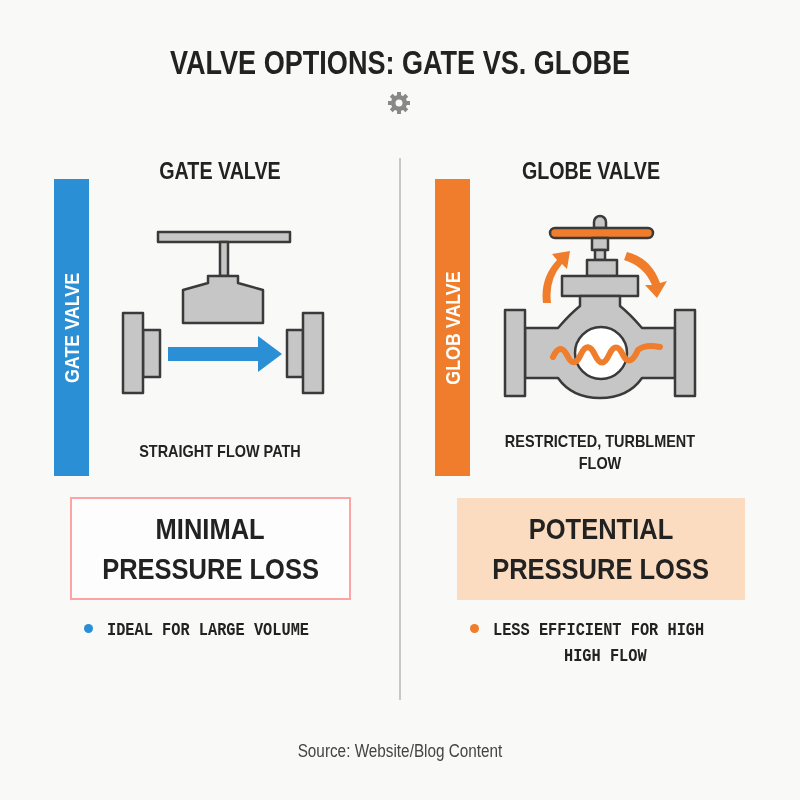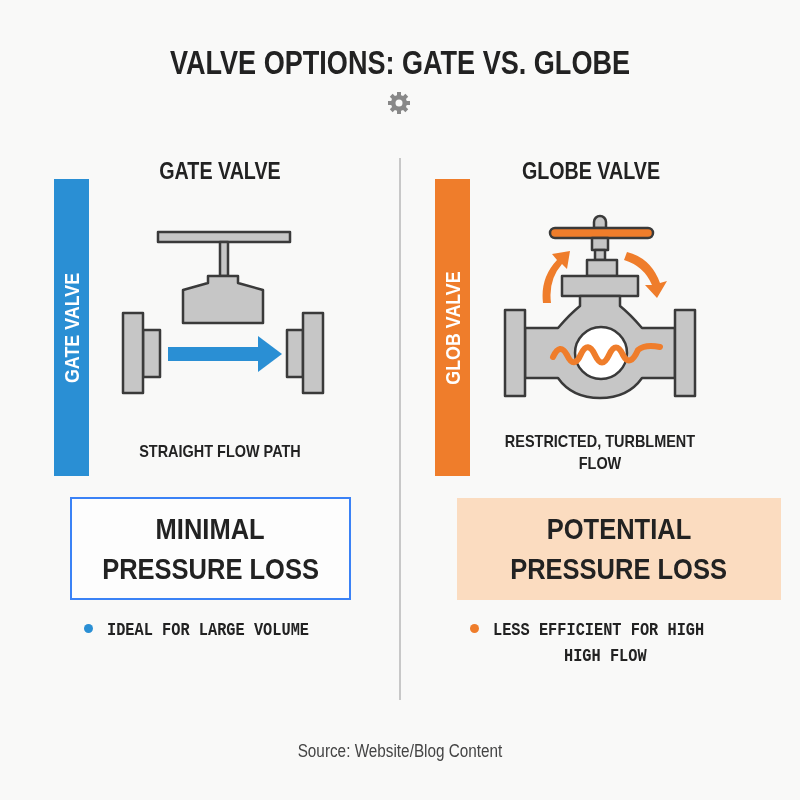--- a/index.html
+++ b/index.html
@@ -100,21 +100,21 @@
   </g>
 
   <g fill="#2a8fd4">
     <rect x="168" y="347" width="94" height="14"></rect>
     <path d="M258 336 L282 354 L258 372 Z"></path>
   </g>
 </svg>
 
 <div class="abs caption" style="left:90px; top:441px;">STRAIGHT FLOW PATH</div>
 
-<div class="abs box" style="left:70px; top:497px; width:281px; height:103px; border:2px solid #3b82f6; background:#fdfdfd;">
+<div class="abs box" style="left:70px; top:497px; width:281px; height:103px; border:2px solid #fca5a5; background:#fdfdfd;">
   <span>MINIMAL</span>
   <span>PRESSURE LOSS</span>
 </div>
 
 <div class="abs bullet-row" style="left:84px; top:617px;font-family:Liberation Mono, monospace;">
   <div class="dot" style="background:#2a8fd4;"></div>
   <div class="bullet-text">IDEAL FOR LARGE VOLUME</div>
 </div>
 
 <div class="abs col-title" style="left:441px;">GLOBE VALVE</div>
@@ -151,21 +151,21 @@
     <path d="M543 303 Q540 278 557 260 L552 254 L570 251 L567 269 L562 264 Q548 280 551 303 Z"></path>
     <path d="M627 252 Q651 258 660 283 L667 281 L657 298 L645 285 L652 285 Q644 266 624 260 Z"></path>
   </g>
 </svg>
 
 <div class="abs caption" style="left:470px; top:431px;">
   <div>RESTRICTED, TURBLMENT</div>
   <div>FLOW</div>
 </div>
 
-<div class="abs box" style="left:457px; top:498px; width:324px; height:102px; background:#fbdcc0;">
+<div class="abs box" style="left:457px; top:498px; width:288px; height:102px; background:#fbdcc0;">
   <span>POTENTIAL</span>
   <span>PRESSURE LOSS</span>
 </div>
 
 <div class="abs bullet-row" style="left:470px; top:617px;">
   <div class="dot" style="background:#ef7d2b;"></div>
   <div style="display:flex;flex-direction:column;align-items:center;font-family:Liberation Mono, monospace;">
     <div class="bullet-text">LESS EFFICIENT FOR HIGH</div>
     <div class="bullet-text" style="margin-left:-10px;">HIGH FLOW</div>
   </div>

